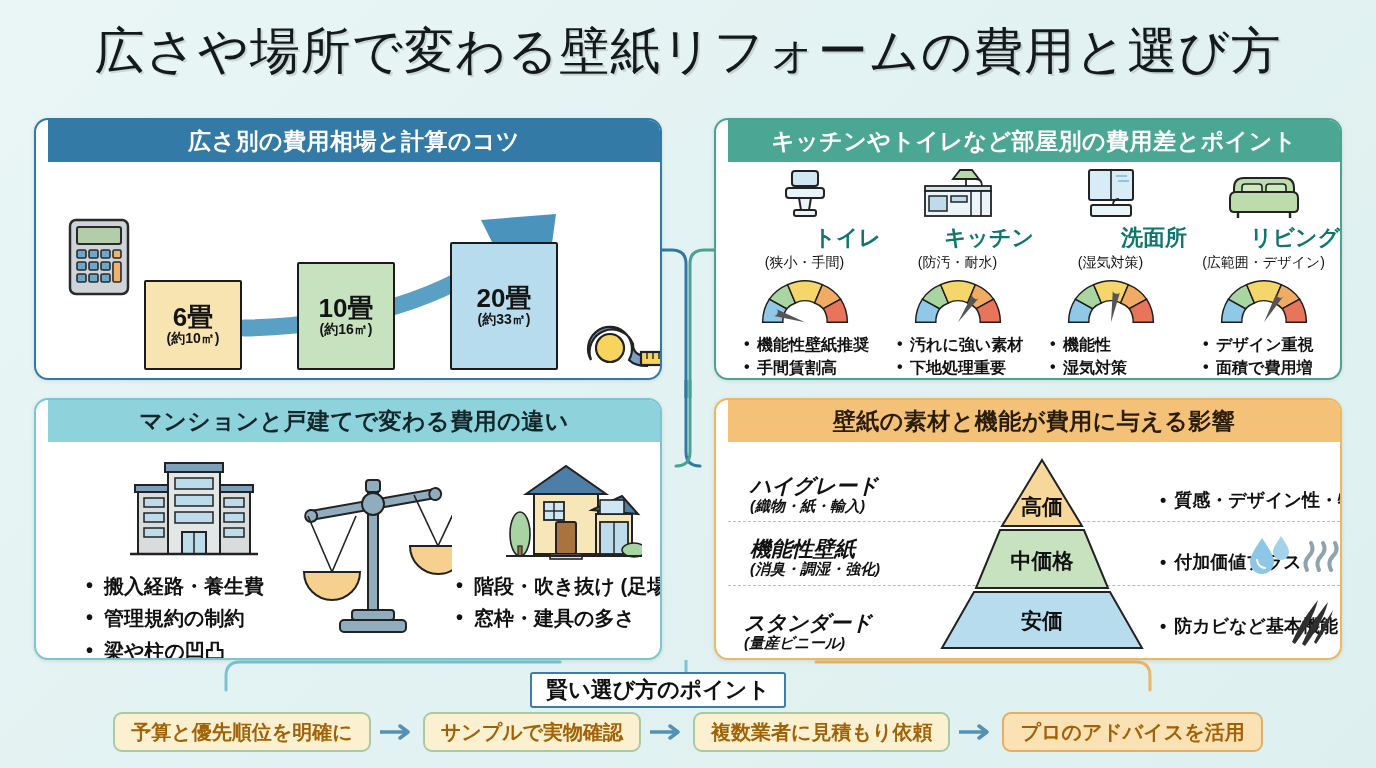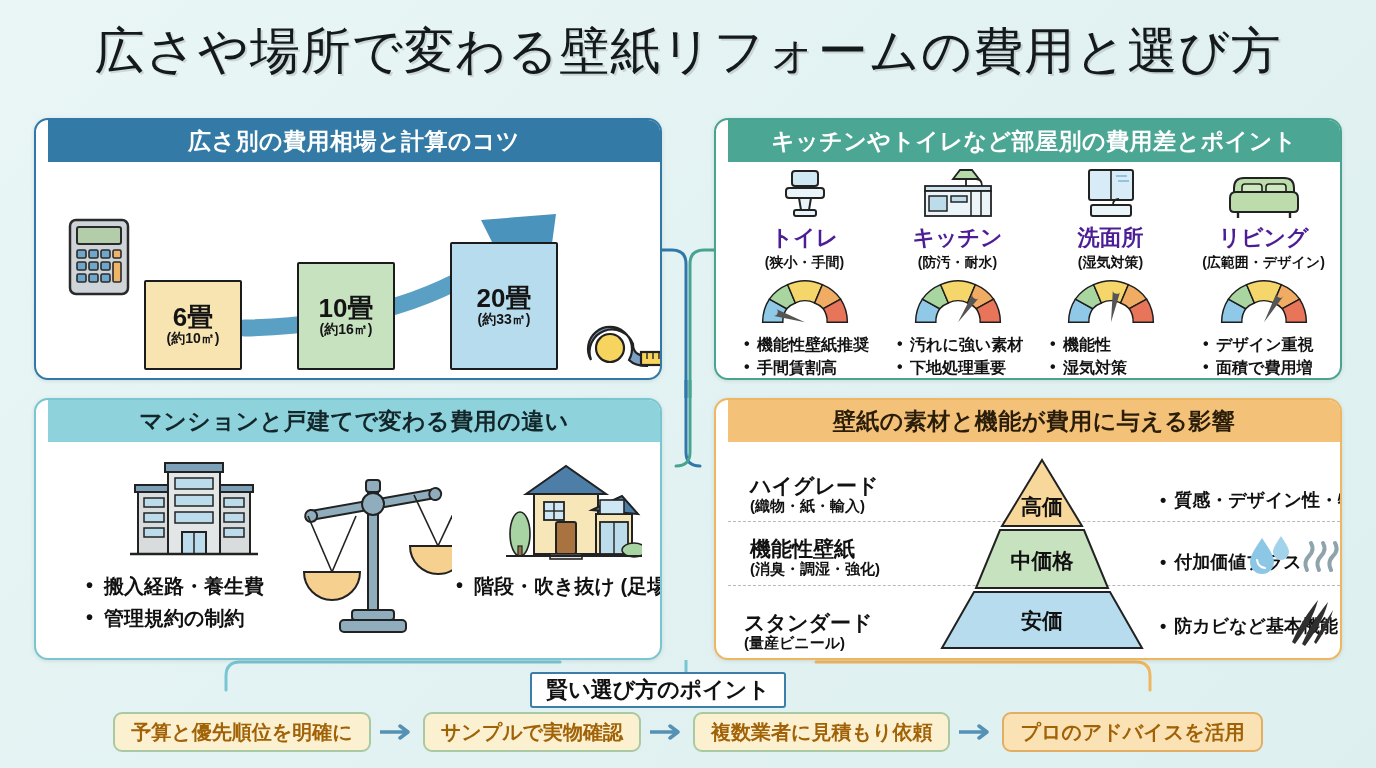--- a/index.html
+++ b/index.html
@@ -78,22 +78,22 @@
   }
   #pr0 { left:70px;  top:212px; }
   #pr1 { left:222px; top:212px; }
   #pr2 { left:381px; top:212px; }
 
   
   .rooms { position:absolute; left:0; top:0; width:100%; height:100%;
            display:flex; }
   .room { flex:1; position:relative; padding-top:6px; }
   .room-icon { height:52px; display:flex; align-items:flex-end; justify-content:center; }
-  .room-name { text-align:center; font-size:22px; font-weight:700; color:#4c1d95; margin-top:3px; }
-  .room-note { text-align:center; font-size:14px; font-weight:700; color:#121212; margin-top:1px;}
+  .room-name { text-align:right; font-size:22px; font-weight:700; color:#0f766e; margin-top:3px; }
+  .room-note { text-align:center; font-size:14px; font-weight:400; color:#121212; margin-top:1px;}
   .room-gauge { display:flex; justify-content:center; margin-top:4px; }
   .room-bullets { margin-top:5px; padding-left:16px; }
   .room-bullets li {
     list-style:none; position:relative; font-size:16px; font-weight:700;
     color:#121212; line-height:1.45; padding-left:13px; white-space:nowrap;
   }
   .room-bullets li:before {
     content:"•"; position:absolute; left:0; top:-1px; font-size:16px;
   }
 
@@ -108,21 +108,21 @@
   }
   .bld-list li:before { content:"•"; position:absolute; left:2px; top:-1px; }
   #bld-left  { left:36px;  width:220px; }
   #bld-mid   { left:246px; width:160px; top:22px;}
   #bld-right { left:406px; width:230px; }
 
   
   .mat { position:absolute; left:0; top:0; width:100%; height:100%; }
   .mat-row { position:absolute; left:0; width:100%; height:1px;
              border-top:1px dashed #b9b9b9; }
-  .mat-label { position:absolute; text-align:left; line-height:1.12; }
+  .mat-label { position:absolute; text-align:left; line-height:1.12;font-style:italic; }
   .mat-label .t1 { font-size:21px; font-weight:700; color:#111; }
   .mat-label .t2 { font-size:15px; font-weight:700; color:#111; }
   .mat-right { position:absolute; font-size:18px; font-weight:700; color:#111;
                white-space:nowrap; }
   .mat-right:before { content:"•"; margin-right:8px; }
 
   
   .points-badge {
     position:absolute; left:530px; top:672px; width:256px; height:36px;
     background:#ffffff; border:2px solid #3b7fa8; border-radius:3px;
@@ -396,20 +396,21 @@
                   <rect x="94" y="70" width="20" height="9"></rect>
               </g>
               <rect x="52" y="74" width="24" height="22" fill="#bcdcec" stroke="#222" stroke-width="2"></rect>
               <line x1="64" y1="74" x2="64" y2="96" stroke="#222" stroke-width="1.5"></line>
               <line x1="0" y1="96" x2="128" y2="96" stroke="#222" stroke-width="2.5"></line>
             </svg>
           </div>
           <ul class="bld-list">
             <li>搬入経路・養生費</li>
             <li>管理規約の制約</li>
+            <li>梁や柱の凹凸</li>
           </ul>
         </div>
 
         <div class="bld-col" id="bld-mid">
           <div class="bld-icon" style="height:176px">
             <svg width="156" height="176" viewBox="0 0 156 176">
               <rect x="72" y="24" width="10" height="122" fill="#8fadbd" stroke="#222" stroke-width="2"></rect>
               <rect x="70" y="16" width="14" height="12" rx="3" fill="#8fadbd" stroke="#222" stroke-width="2"></rect>
               <g transform="rotate(-10 77 40)">
                 <rect x="12" y="36" width="130" height="9" rx="4" fill="#8fadbd" stroke="#222" stroke-width="2"></rect>
@@ -445,20 +446,21 @@
               <rect x="104" y="64" width="28" height="32" fill="#bcdcec" stroke="#222" stroke-width="1.8"></rect>
               <line x1="118" y1="64" x2="118" y2="96" stroke="#222" stroke-width="1.4"></line>
               <rect x="60" y="64" width="20" height="32" rx="2" fill="#a9733f" stroke="#222" stroke-width="2"></rect>
               <rect x="54" y="96" width="32" height="5" fill="#e3e3e3" stroke="#222" stroke-width="1.6"></rect>
               <ellipse cx="138" cy="92" rx="12" ry="7" fill="#a8d3a3" stroke="#222" stroke-width="1.5"></ellipse>
               <line x1="10" y1="98" x2="146" y2="98" stroke="#222" stroke-width="2"></line>
             </svg>
           </div>
           <ul class="bld-list">
             <li>階段・吹き抜け (足場代)</li>
+            <li>窓枠・建具の多さ</li>
           </ul>
         </div>
 
       </div>
     </div>
   </div>
 
   <div class="panel" id="panel-material">
     <div class="panel-head">壁紙の素材と機能が費用に与える影響</div>
     <div class="panel-body">

